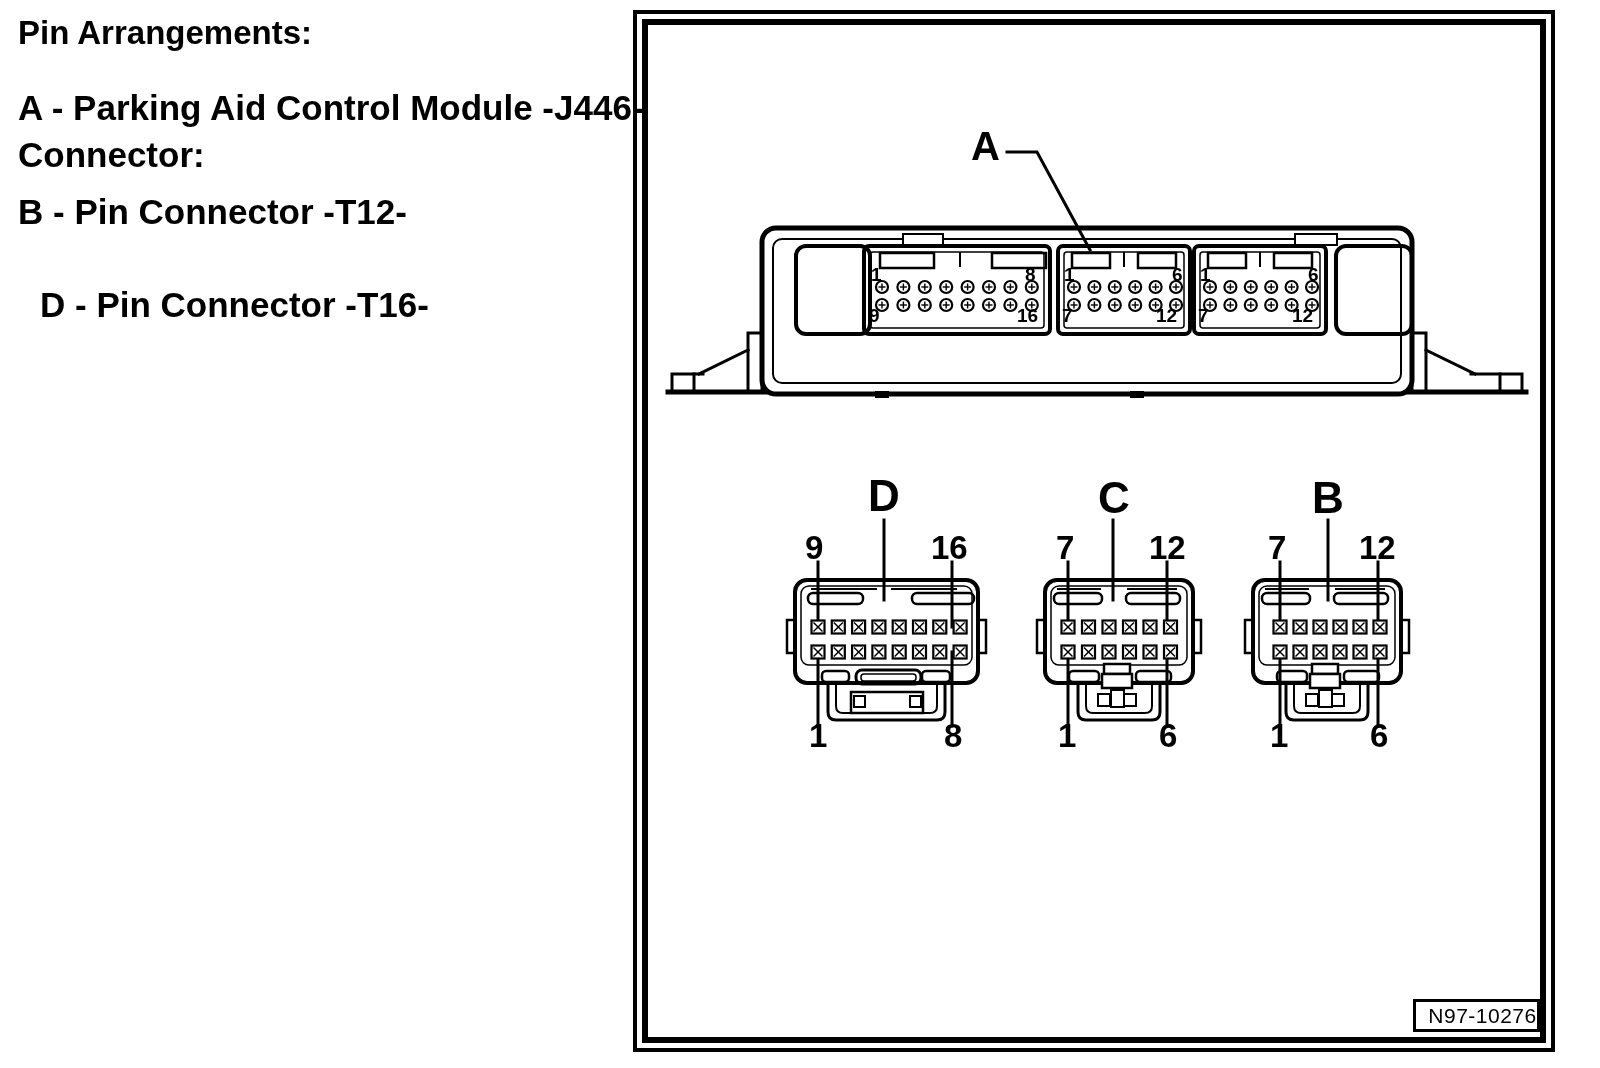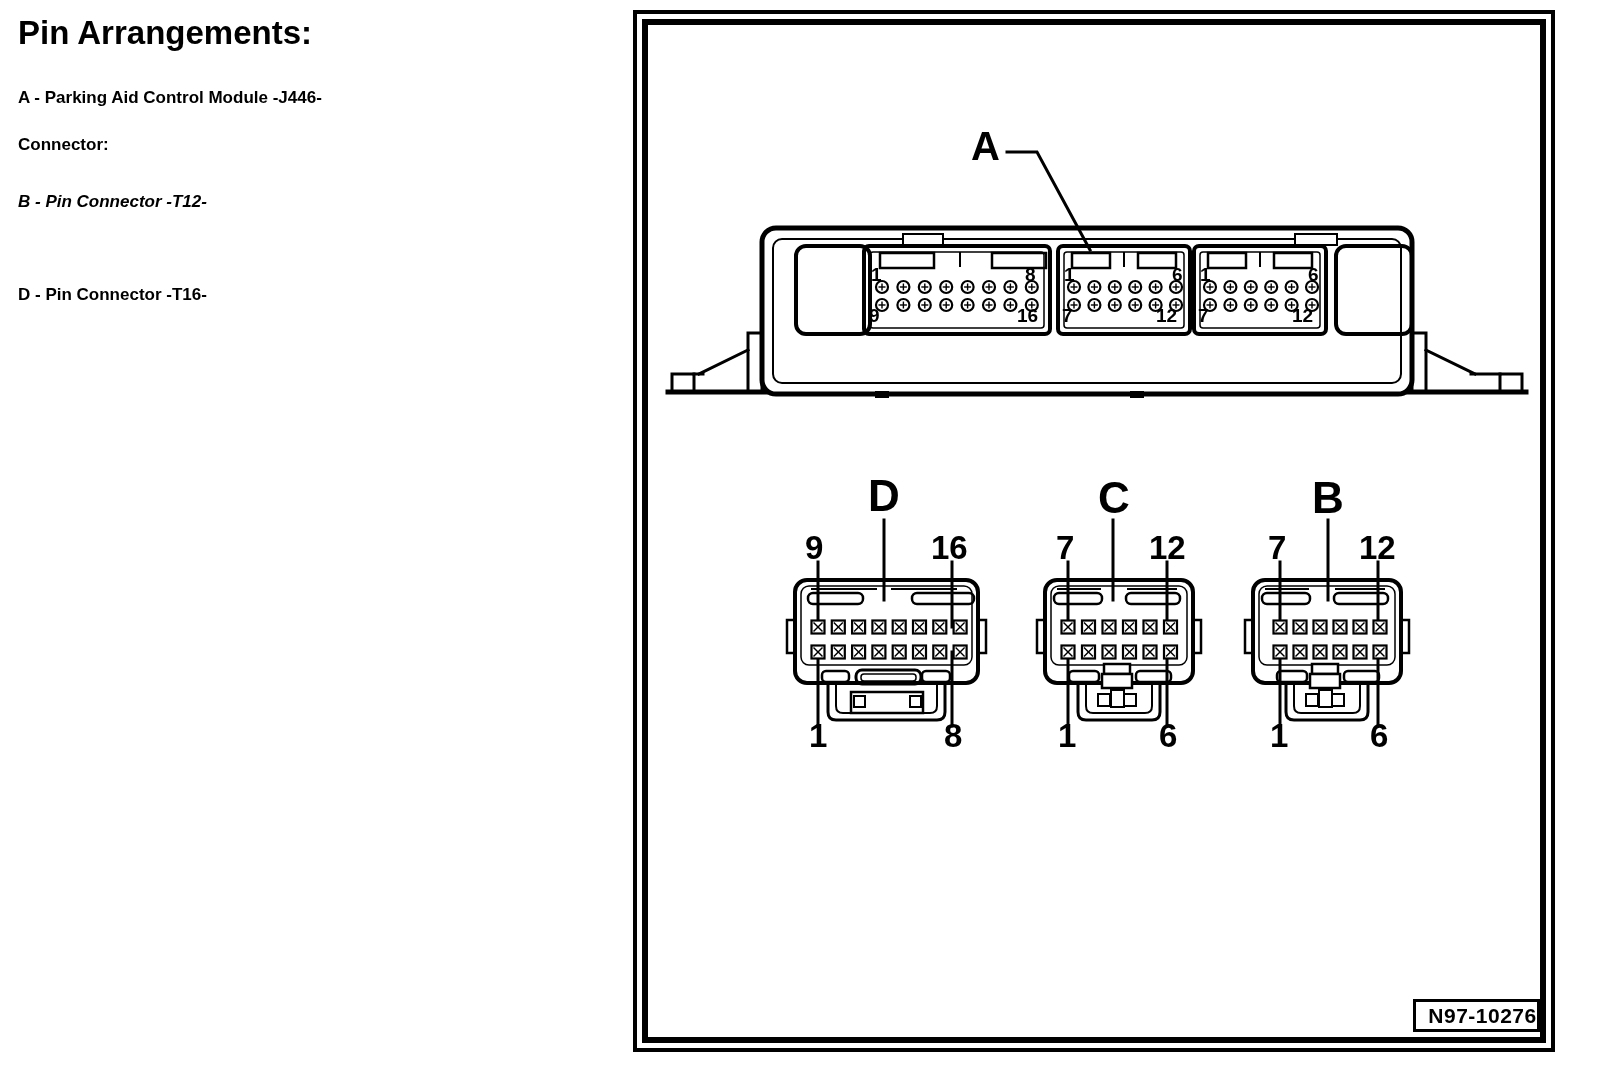--- a/index.html
+++ b/index.html
@@ -1,51 +1,51 @@
 <!DOCTYPE html>
 <html style="--ink: #000000; --paper: #ffffff;"><head>
 <meta charset="utf-8">
 <style>
   * { margin:0; padding:0; box-sizing:border-box; }
   html,body { background:#ffffff; }
   body { font-family:"Liberation Sans", sans-serif; color:var(--ink,#000); }
   .page { position:relative; width:1600px; height:1068px; background:var(--paper,#fff); overflow:hidden;border-radius:15px; }
 
   .title { position:absolute; left:18px; top:14px; font-size:33px; font-weight:bold; white-space:nowrap; }
-  .lg    { position:absolute; left:18px; font-size:17px; font-weight:bold; white-space:nowrap; }
+  .lg    { position:absolute; left:18px; font-size:35px; font-weight:bold; white-space:nowrap; }
 
   .frame-outer { position:absolute; left:633px; top:10px; width:922px; height:1042px;
                  border:4px solid var(--ink,#000); }
   .frame-inner { position:absolute; left:5px; top:5px; right:5px; bottom:5px;
                  border:6px solid var(--ink,#000); }
 
   svg.art { position:absolute; left:0; top:0; width:1600px; height:1068px; }
   svg.art * { fill:none; stroke:var(--ink,#000); stroke-linecap:square; }
   svg.art .pin-body { fill:var(--paper,#fff); stroke-width:2.2; }
   svg.art .pin-mark { stroke-width:1.4; }
   svg.art .fill-paper { fill:var(--paper,#fff); }
   svg.art .fill-ink { fill:var(--ink,#000); stroke:none; }
 
   .callout { position:absolute; font-weight:bold; line-height:1; white-space:nowrap; }
   .pn      { position:absolute; font-weight:bold; line-height:1; white-space:nowrap; }
 
   .figid { position:absolute; left:1413px; top:999px; width:127px; height:33px;
            border:3px solid var(--ink,#000); display:flex; align-items:center; justify-content:center;
-           font-size:21px; font-weight:bold; letter-spacing:.5px;padding-left:12px; }
+           font-size:21px; font-weight:normal; letter-spacing:.5px;padding-left:12px; }
 </style>
 </head>
 <body>
 
 <div class="page">
 
   <div class="title">Pin Arrangements:</div>
   <div class="lg" style="top:88px;">A - Parking Aid Control Module -J446-</div>
   <div class="lg" style="top:135px;text-align:right;">Connector:</div>
-  <div class="lg" style="top:192px;font-style:italic;">B - Pin Connector -T12-</div>
-  <div class="lg" style="top:285px;">D - Pin Connector -T16-</div>
+  <div class="lg" style="top:192px;">B - Pin Connector -T12-</div>
+  <div class="lg" style="top:285px;margin-left:22px;">D - Pin Connector -T16-</div>
 
   <div class="frame-outer">
     <div class="frame-inner"></div>
   </div>
 
   <svg class="art" viewBox="0 0 1600 1068">
 
     <g>
       <rect x="762" y="228" width="650" height="166" rx="14" stroke-width="5"></rect>
       <rect x="773" y="239" width="628" height="144" rx="9" stroke-width="2"></rect>

